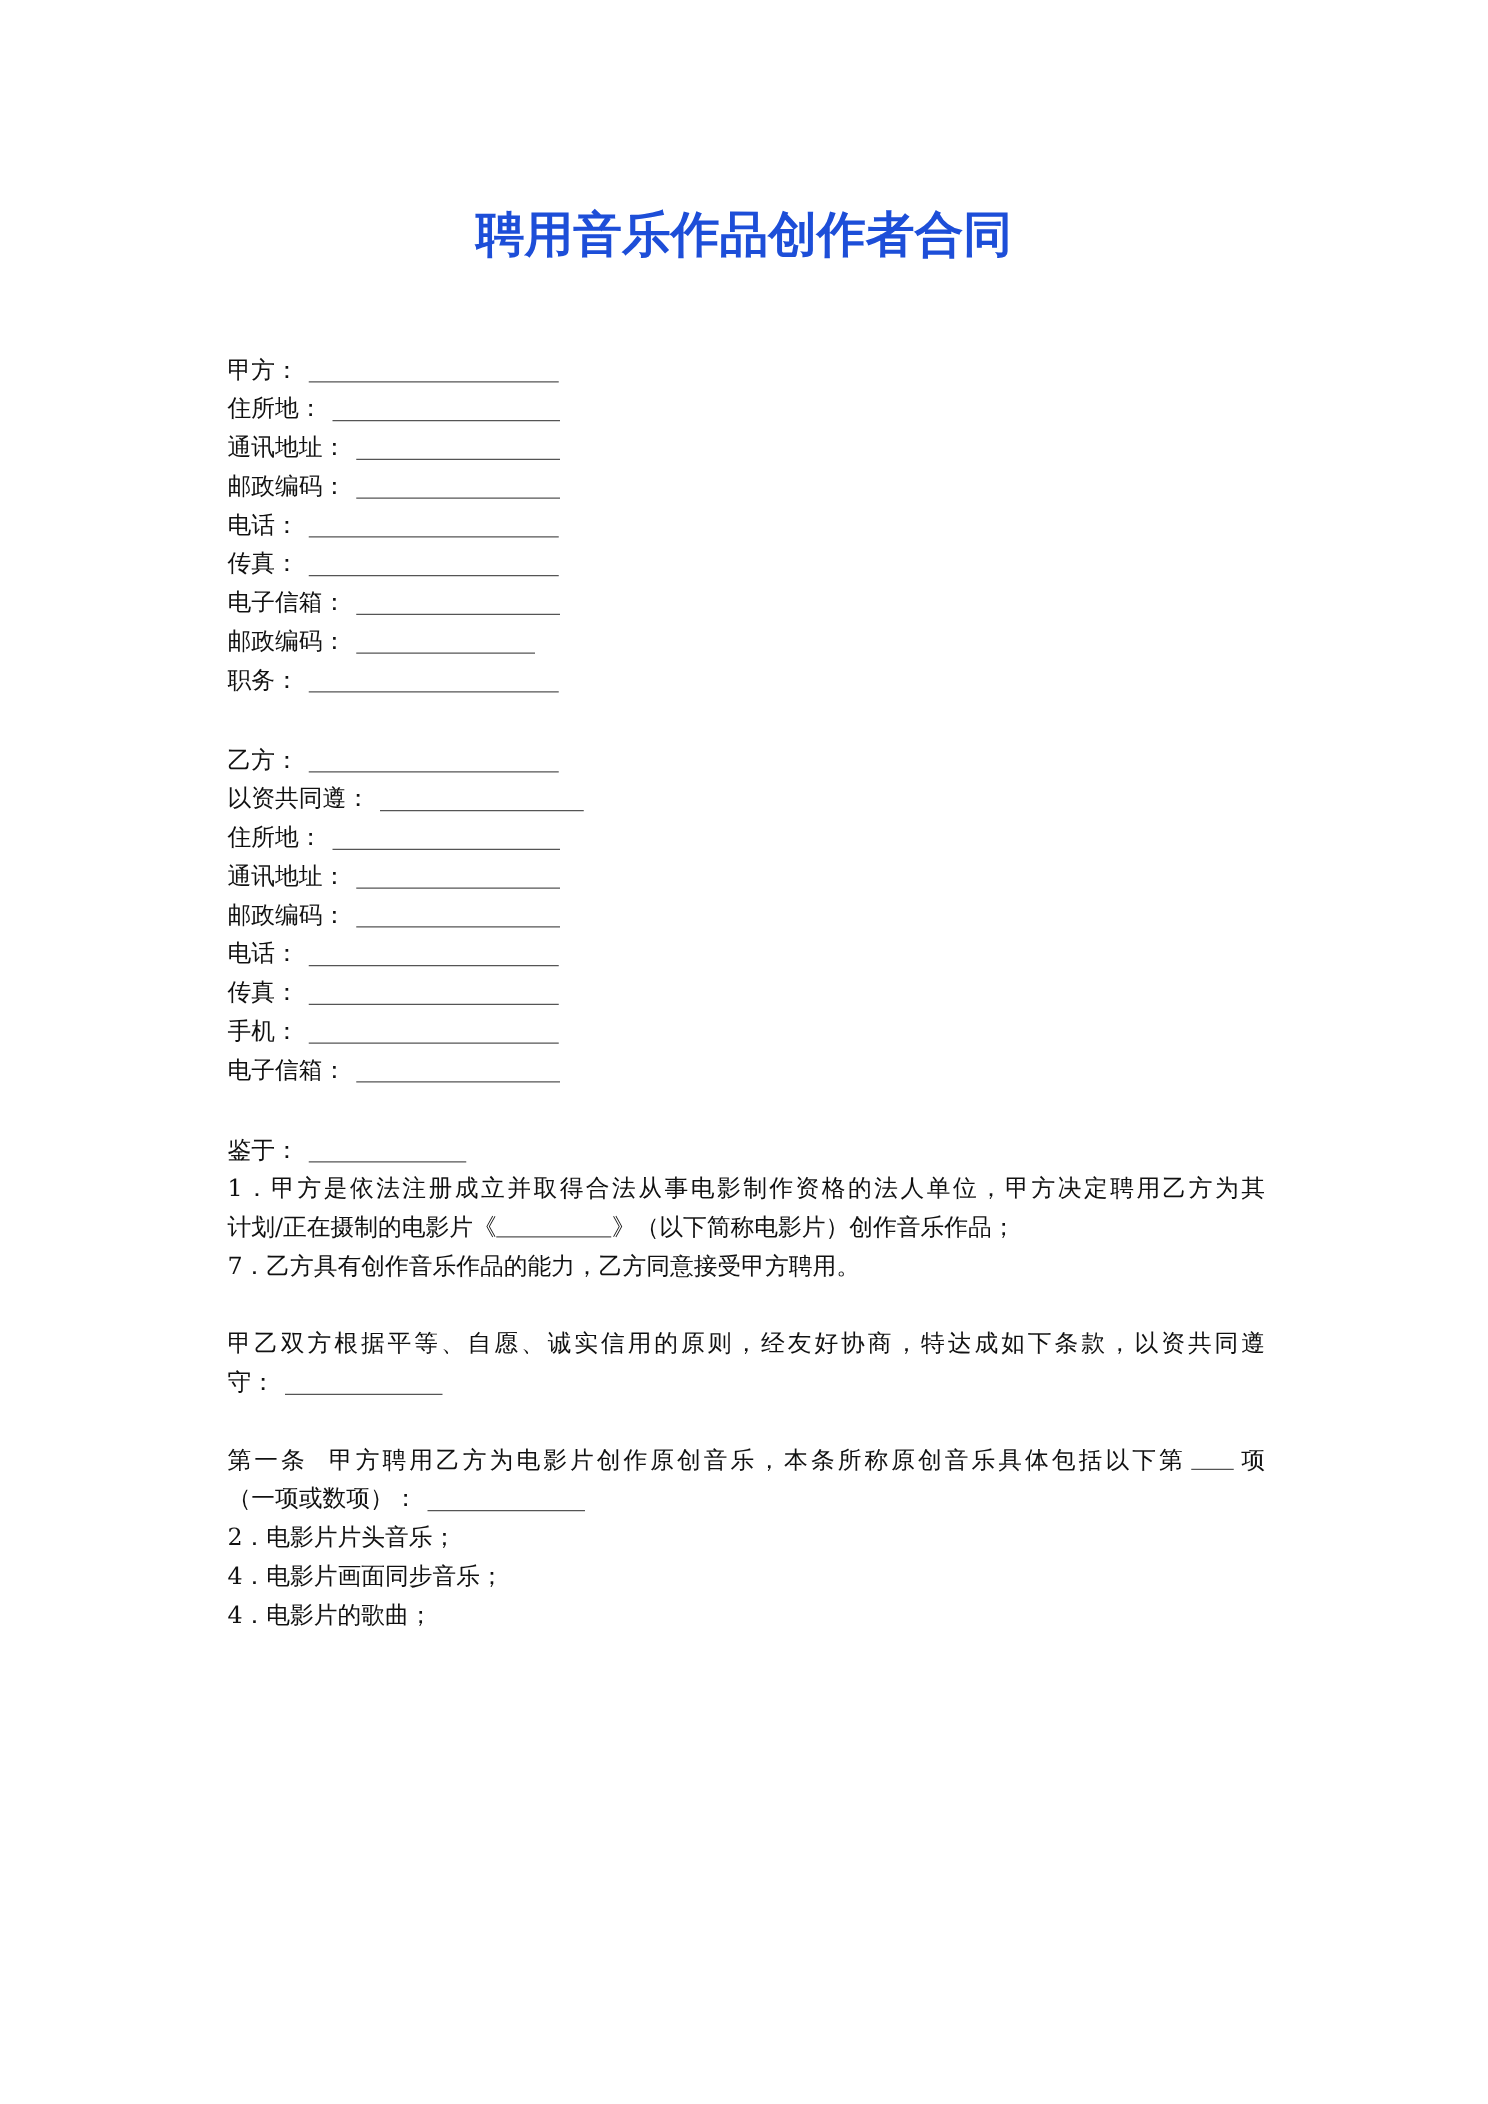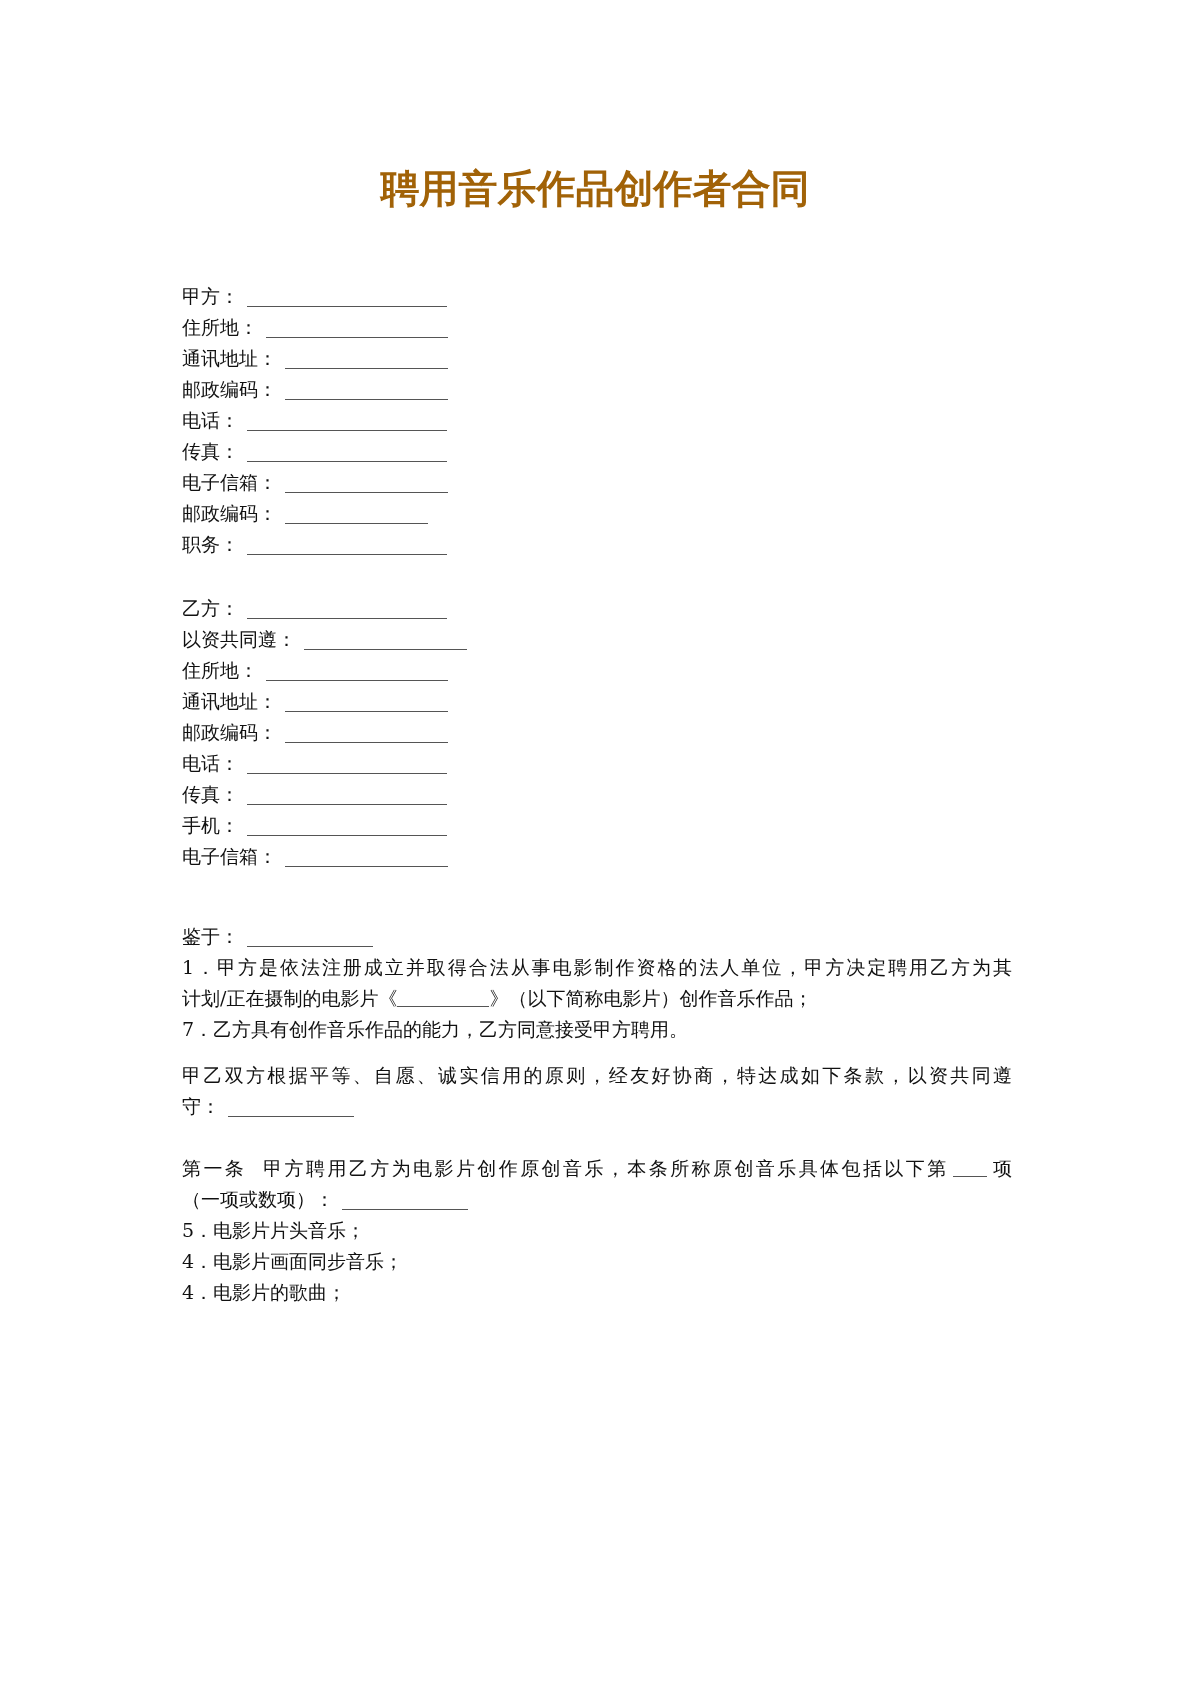--- a/index.html
+++ b/index.html
@@ -1,20 +1,20 @@
 <!DOCTYPE html>
 <html><head>
 <meta charset="utf-8">
 <style>
   html, body { margin: 0; padding: 0; background: #ffffff; }
   body { width: 1190px; height: 1683px; position: relative; overflow: hidden;
          font-family: "DejaVu Serif", "Liberation Serif", serif; color: #111; }
   .title { position: absolute; left: 0; width: 1190px; top: 164px; text-align: center;
            font-family: "DejaVu Sans", "Liberation Sans", sans-serif; font-weight: bold;
-           font-size: 39px; line-height: 50px; letter-spacing: 0px; color: #a16207; }
+           font-size: 39px; line-height: 50px; letter-spacing: 0px; color: #1d4ed8; }
   .block { position: absolute; left: 182px; width: 830px; font-size: 19px; line-height: 31px; }
   .row { height: 31px; white-space: nowrap; display: flex; align-items: baseline; }
   .field-row .label { display: inline-block; }
   .field-row .blank { display: inline-block; border-bottom: 1px solid #555; height: 20px;
                       margin-left: 8px; position: relative; top: 4px; }
   .fields .blank { flex: none; }
   .para .line { height: 31px; white-space: nowrap; text-align: justify; text-align-last: justify; }
   .para .line.last { text-align-last: left; }
   .inline-blank { display: inline-block; border-bottom: 1px solid #555; height: 18px;
                   vertical-align: baseline; position: relative; top: 2px; }
@@ -95,21 +95,21 @@
   <div class="row field-row">
     <span class="label">手机：</span>
     <span class="blank" style="width: 200px;"></span>
   </div>
   <div class="row field-row">
     <span class="label">电子信箱：</span>
     <span class="blank" style="width: 163px;"></span>
   </div>
 </div>
 
-<div class="block para" style="top: 905px; margin-top: 16px;">
+<div class="block para" style="top: 905px;">
   <div class="row field-row">
     <span class="label">鉴于：</span>
     <span class="blank" style="width: 126px;"></span>
   </div>
   <div class="line">1．甲方是依法注册成立并取得合法从事电影制作资格的法人单位，甲方决定聘用乙方为其</div>
   <div class="line last">
     <span>计划/正在摄制的电影片《</span><span class="inline-blank" style="width: 92px;"></span><span>》（以下简称电影片）创作音乐作品；</span>
   </div>
   <div class="line last">7．乙方具有创作音乐作品的能力，乙方同意接受甲方聘用。</div>
 </div>
@@ -123,16 +123,16 @@
 </div>
 
 <div class="block para" style="top: 1153px;">
   <div class="line">
     <span style="white-space: pre;">第一条  甲方聘用乙方为电影片创作原创音乐，本条所称原创音乐具体包括以下第</span><span class="inline-blank" style="width: 34px; margin: 0 4px;"></span><span>项</span>
   </div>
   <div class="row field-row">
     <span class="label">（一项或数项）：</span>
     <span class="blank" style="width: 126px;"></span>
   </div>
-  <div class="line last">5．电影片片头音乐；</div>
+  <div class="line last">2．电影片片头音乐；</div>
   <div class="line last">4．电影片画面同步音乐；</div>
   <div class="line last">4．电影片的歌曲；</div>
 </div>
 
 </body></html>

